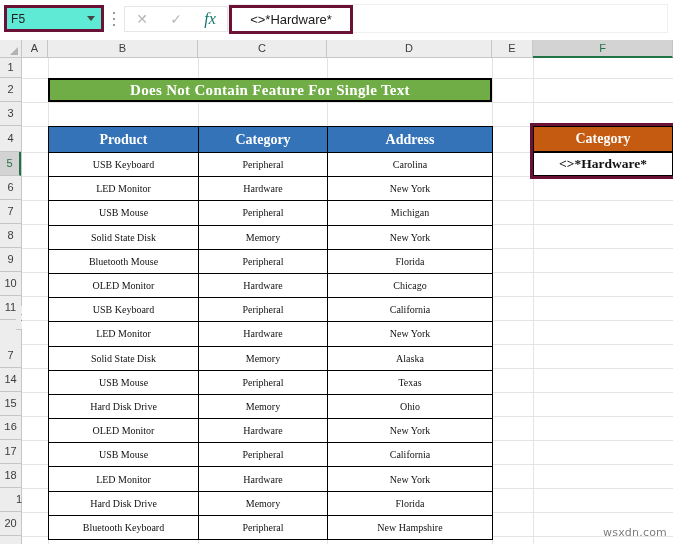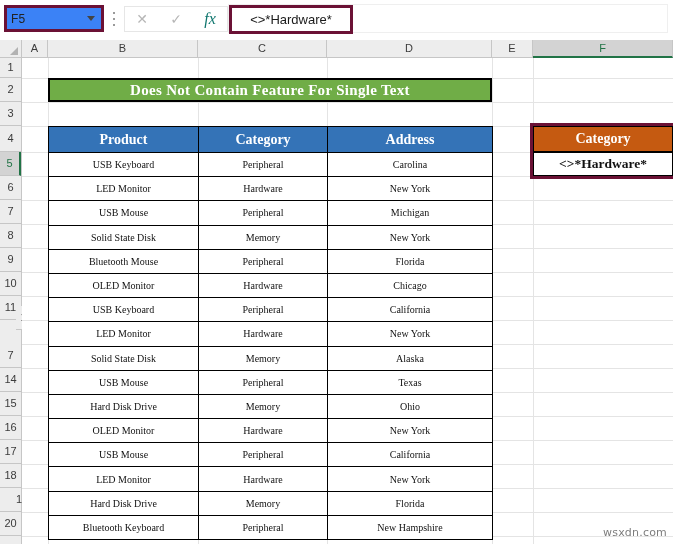--- a/index.html
+++ b/index.html
@@ -23,21 +23,21 @@
     width: 673px; height: 40px;
     background: #ffffff;
     display: flex;
     align-items: center;
   }
   .name-box {
     position: absolute;
     left: 4px; top: 5px;
     width: 100px; height: 27px;
     border: 3px solid #6B1135;
-    background: #3b82f6;
+    background: #5eead4;
     box-sizing: border-box;
     display: flex;
     align-items: center;
     padding: 0 4px;
     justify-content: flex-end;
   }
   .name-box-text {
     flex: 1;
     font-size: 12px;
     color: #222222;
@@ -356,21 +356,21 @@
       <div class="row-head" style="top: 118px; height: 24px; line-height: 23px;">6</div>
       <div class="row-head" style="top: 142px; height: 24px; line-height: 23px;">7</div>
       <div class="row-head" style="top: 166px; height: 24px; line-height: 23px;">8</div>
       <div class="row-head" style="top: 190px; height: 24px; line-height: 23px;">9</div>
       <div class="row-head" style="top: 214px; height: 24px; line-height: 23px;">10</div>
       <div class="row-head" style="top: 238px; height: 24px; line-height: 23px;">11</div>
       <div class="row-head" style="top: 248px; height: 24px; line-height: 23px; margin-left: 16px;">12</div>
       <div class="row-head" style="top: 286px; height: 24px; line-height: 23px;">7</div>
       <div class="row-head" style="top: 310px; height: 24px; line-height: 23px;">14</div>
       <div class="row-head" style="top: 334px; height: 24px; line-height: 23px;">15</div>
-      <div class="row-head" style="top: 358px; height: 24px; line-height: 23px;">16</div>
+      <div class="row-head" style="top: 358px; height: 24px; line-height: 23px; font-family: Liberation Mono, monospace;">16</div>
       <div class="row-head" style="top: 382px; height: 24px; line-height: 23px;">17</div>
       <div class="row-head" style="top: 406px; height: 24px; line-height: 23px;">18</div>
       <div class="row-head" style="top: 430px; height: 24px; line-height: 23px; padding-left: 16px;">19</div>
       <div class="row-head" style="top: 454px; height: 24px; line-height: 23px;">20</div>
     </div>
 </div>
 
 <div class="grid-area">
   <div id="gridlines">
       <div class="gridline-v" style="left: 26px;"></div>

